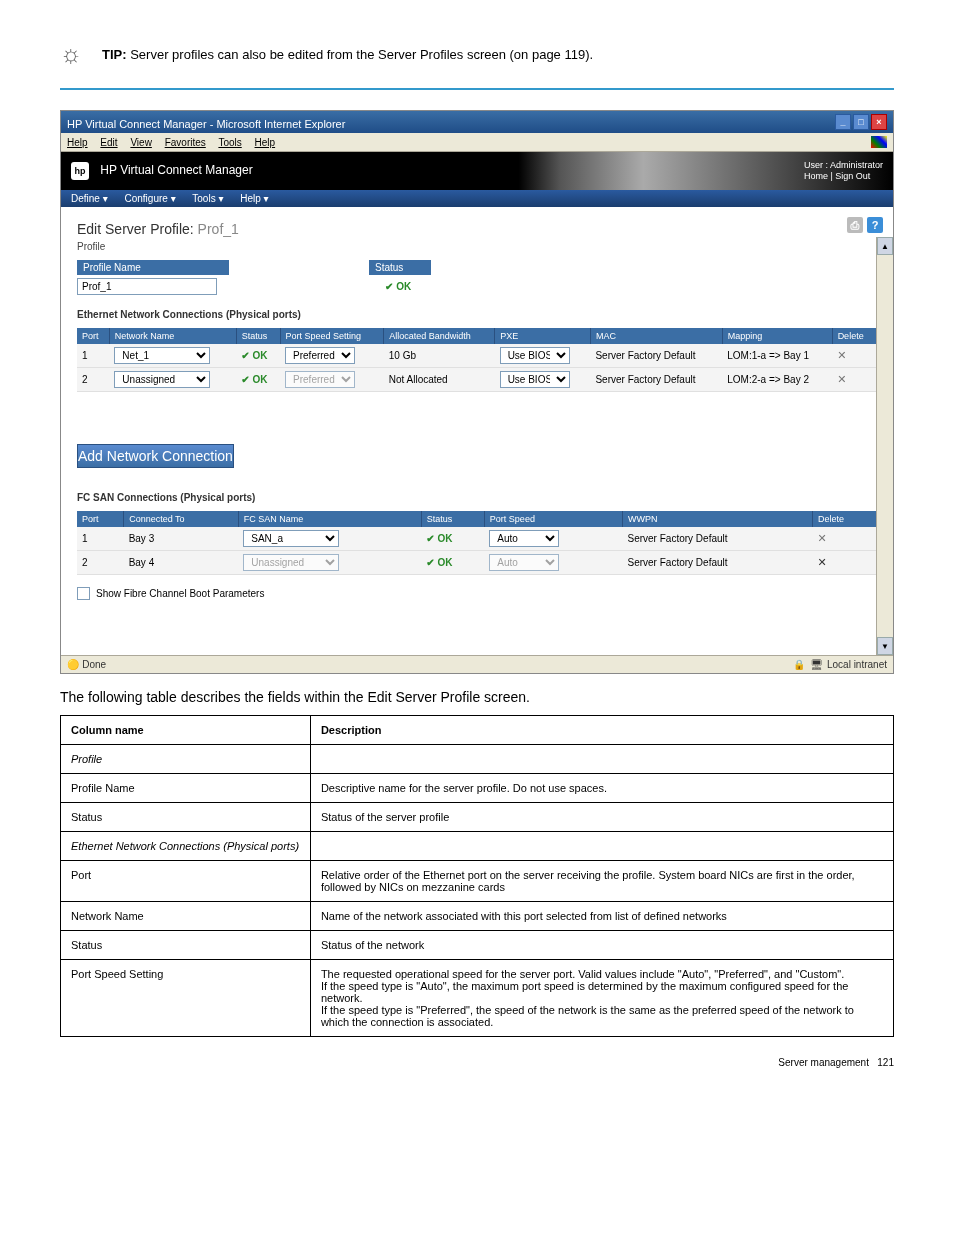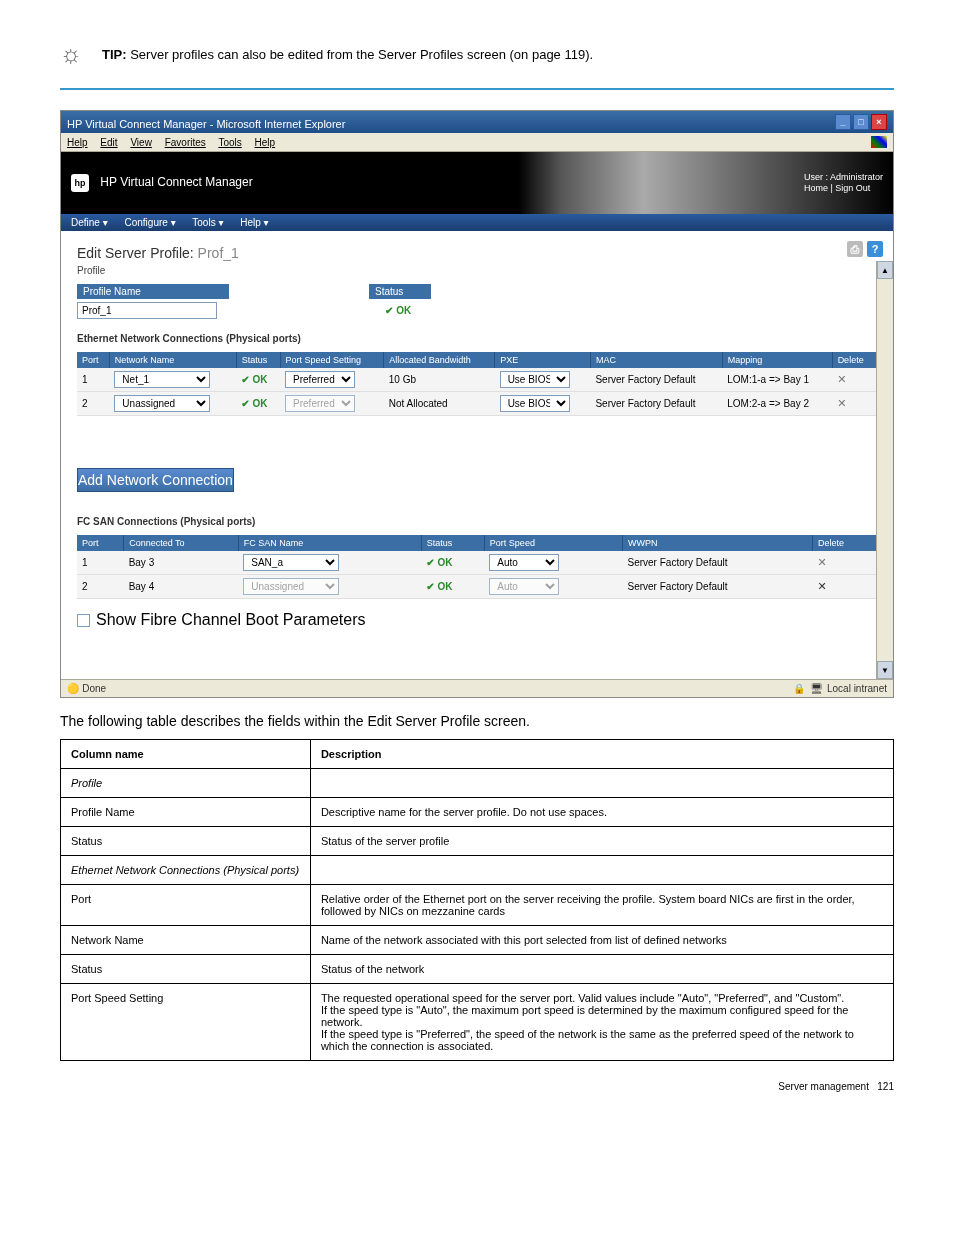--- a/index.html
+++ b/index.html
@@ -48,21 +48,21 @@
   }
   .titlebar .wbtn.min, .titlebar .wbtn.max { background:#5a8bd0; border-color:#2a5a9f; }
   .toolbar {
     background:#ece9d8; padding:3px 6px; border-bottom:1px solid #aca899;
     display:flex; justify-content:space-between; align-items:center;
   }
   .menubar span { margin-right:10px; text-decoration:underline; color:#000; }
   .flag { width:16px; height:12px; background:linear-gradient(45deg,red,green,blue,yellow); }
   .blackbar {
     background: linear-gradient(to right, #000 0%, #000 55%, #555 60%, #aaa 70%, #000 100%);
-    color:#fff; padding:20px 10px; display:flex; justify-content:space-between; align-items:center;
+    color:#fff; padding:8px 10px; display:flex; justify-content:space-between; align-items:center;
     font-size:12px;
   }
   .hp-logo {
     display:inline-block; width:18px; height:18px; background:#fff; border-radius:3px;
     color:#000; font-weight:bold; font-size:9px; text-align:center; line-height:18px; margin-right:8px;
   }
   .userblock { font-size:9px; line-height:11px; text-align:left; }
   .userblock a { color:#fff; text-decoration:none;text-align:right; }
   .navmenu {
     background: linear-gradient(to bottom,#2a5a9f,#1a3d6e);
@@ -104,21 +104,21 @@
     border:1px solid #7f9db9; background:#fff; padding:1px 3px; font-size:10px; width:70px;
   }
   .dd.wide { width:96px; }
   .del-x { color:#777; font-size:11px; }
   .add-btn {
     background: linear-gradient(to bottom,#5a8bd0,#3b6ea5);
     color:#fff; border:1px solid #2a5080; padding:3px 0; font-size:14px;
     display:inline-block;
     margin-top:44px;
   }
-  .chk-row { margin-top:12px; font-size:16px; display:flex; align-items:center; gap:6px; }
+  .chk-row { margin-top:12px; font-size:10px; display:flex; align-items:center; gap:6px; }
   .chk { width:11px; height:11px; border:1px solid #7f9db9; background:#fff; display:inline-block; }
   .scrollbar {
     position:absolute; right:0; top:30px; bottom:0; width:16px; background:#ece9d8;
     border-left:1px solid #aca899; display:flex; flex-direction:column; justify-content:space-between;
   }
   .scr-btn { height:16px; background:#cfd6e4; border:1px solid #9aa; display:flex; align-items:center; justify-content:center; font-size:8px; }
   .statusbar {
     background:#ece9d8; border-top:1px solid #aca899; padding:3px 6px;
     display:flex; justify-content:space-between; font-size:10px; color:#333;
   }

